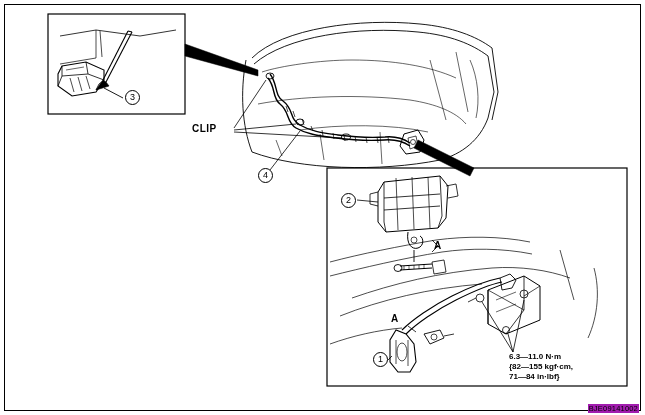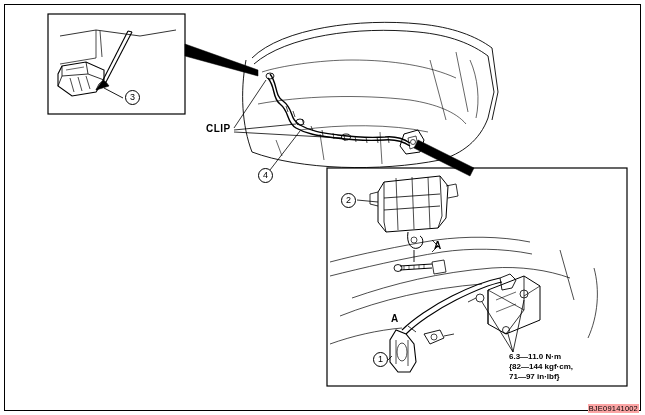--- a/index.html
+++ b/index.html
@@ -63,21 +63,21 @@
     color: #000;
   }
   .doc-id {
     position: absolute;
     right: 6px;
     bottom: 2px;
     font-family: "Liberation Sans", sans-serif;
     font-size: 7.5px;
     letter-spacing: 0.2px;
     color: #000;
-    background: #fca5a5;
+    background: #a21caf;
     padding: 0 1px;
   }
   .clip-label {
     position: absolute;
     font-size: 10px;
     font-weight: bold;
     letter-spacing: 0.5px;
   }
 </style>
 </head>
@@ -271,25 +271,25 @@
   </svg>
 
   <div class="callout" style="left:125px; top:90px;">3</div>
 
   <div class="callout" style="left:258px; top:168px;">4</div>
 
   <div class="callout" style="left:341px; top:193px;">2</div>
 
   <div class="callout" style="left:373px; top:352px;">1</div>
 
-  <div class="clip-label" style="left:206px; top:123px;">CLIP</div>
+  <div class="clip-label" style="left:192px; top:123px;">CLIP</div>
 
   <div class="letter-mark" style="left:434px; top:240px;">A</div>
 
   <div class="letter-mark" style="left:391px; top:313px;">A</div>
 
   <div class="torque-note" style="left:509px; top:352px;">6.3—11.0 N·m</div>
-  <div class="torque-note" style="left:509px; top:362px;">{82—144 kgf·cm,</div>
-  <div class="torque-note" style="left:509px; top:372px;">71—97 in·lbf}</div>
+  <div class="torque-note" style="left:509px; top:362px;">{82—155 kgf·cm,</div>
+  <div class="torque-note" style="left:509px; top:372px;">71—84 in·lbf}</div>
 
   <div class="doc-id">BJE09141002</div>
 
 </div>
 
 </body></html>

